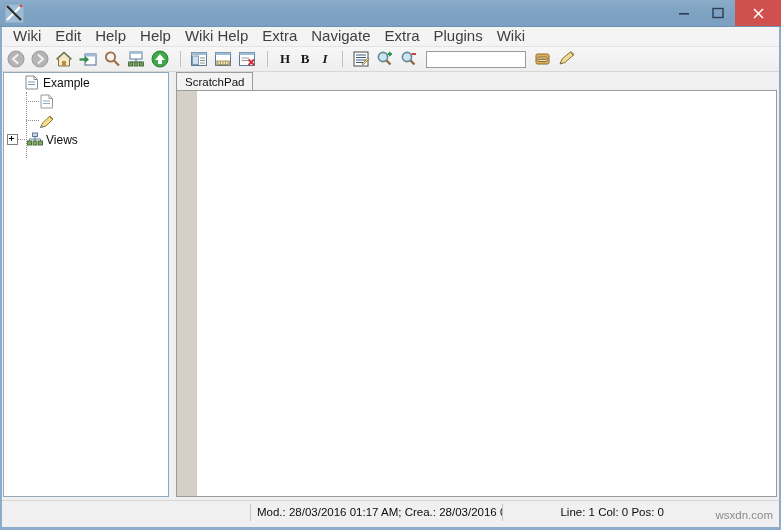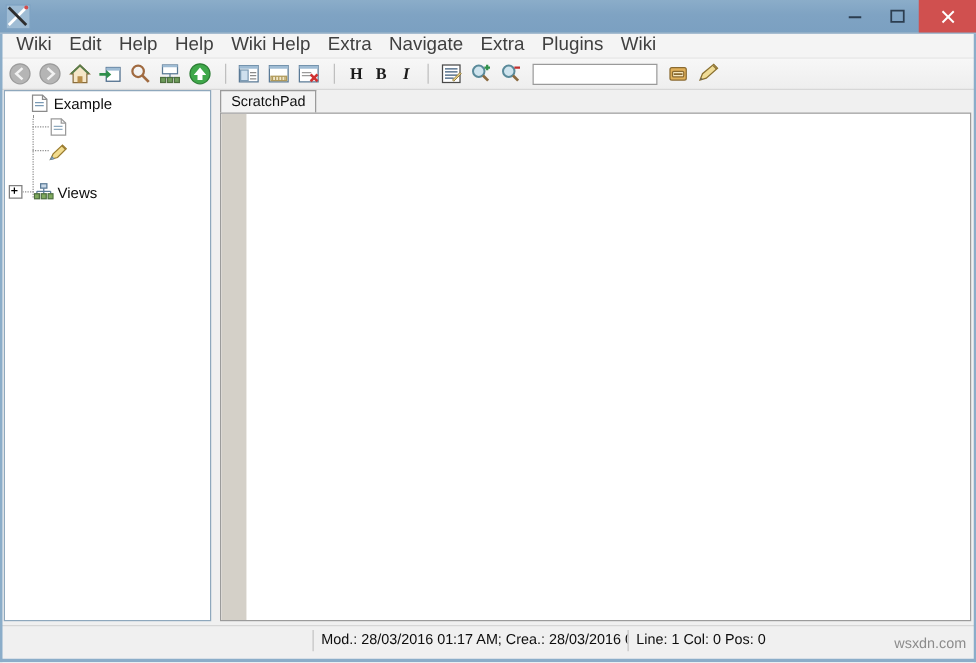--- a/index.html
+++ b/index.html
@@ -305,21 +305,21 @@
   }
   .sb-divider {
     position: absolute;
     top: 3px;
     width: 1px;
     height: 17px;
     background: #c4c4c4;
   }
   .sb-cell-1 { left: 0;   width: 250px; }
   .sb-cell-2 { left: 252px; width: 250px; }
-  .sb-cell-3 { left: 504px; width: 160px; }
+  .sb-cell-3 { left: 504px; width: 160px; text-align: right; }
   .watermark {
     position: absolute;
     right: 8px;
     top: 7px;
     font-size: 11.5px;
     color: #8c8c8c;
     line-height: 14px;
     text-align: center;
   }
   .bottom-border {
@@ -573,21 +573,21 @@
           <svg width="16" height="16" viewBox="0 0 16 16">
             <path d="M1.5 14.5 L3.5 10 L11 3 L14 6 L7 13 Z" fill="#f2dc8e" stroke="#9a7c30"></path>
             <path d="M10.5 3.6 L13.4 6.5" stroke="#9a7c30"></path>
             <path d="M1.5 14.5 L3.9 13.9 L2.6 12.6 Z" fill="#cfe0ee" stroke="#6a8aa5"></path>
           </svg>
         </span>
         <span class="tree-label"></span>
       </div>
 
 
-      <div class="tree-row" style="padding-left:3px;margin-top:14px;">
+      <div class="tree-row" style="padding-left:3px;">
         <span class="expander"></span>
         <span class="dots-h" style="width:9px;"></span>
         <span class="tree-icon">
           <svg width="16" height="15" viewBox="0 0 16 15">
             <rect x="5.5" y="1" width="5" height="3.5" fill="#c8d8e8" stroke="#5a7a96"></rect>
             <line x1="8" y1="4.5" x2="8" y2="7" stroke="#5a7a96"></line>
             <line x1="2.5" y1="7" x2="13.5" y2="7" stroke="#5a7a96"></line>
             <line x1="2.5" y1="7" x2="2.5" y2="9" stroke="#5a7a96"></line>
             <line x1="8" y1="7" x2="8" y2="9" stroke="#5a7a96"></line>
             <line x1="13.5" y1="7" x2="13.5" y2="9" stroke="#5a7a96"></line>

